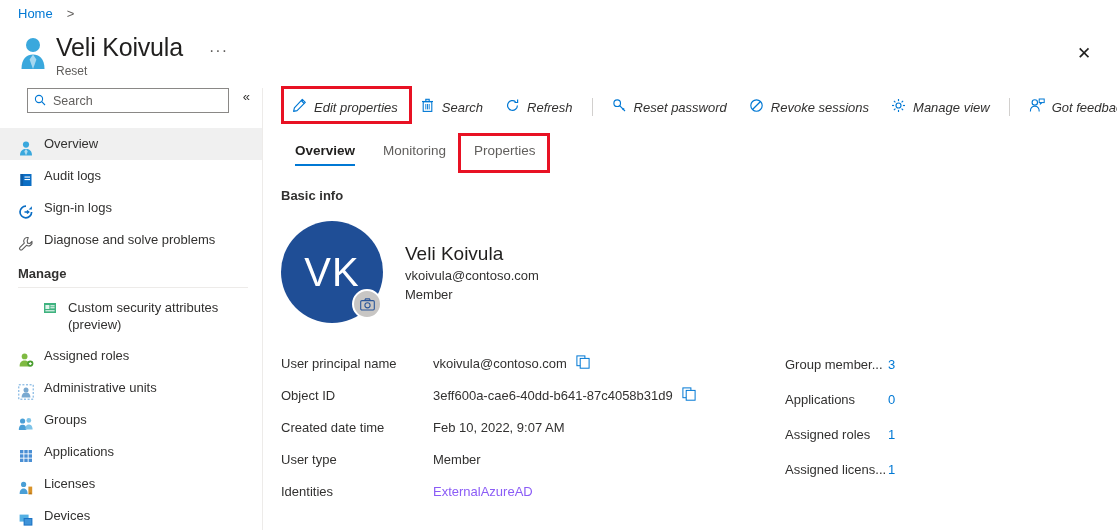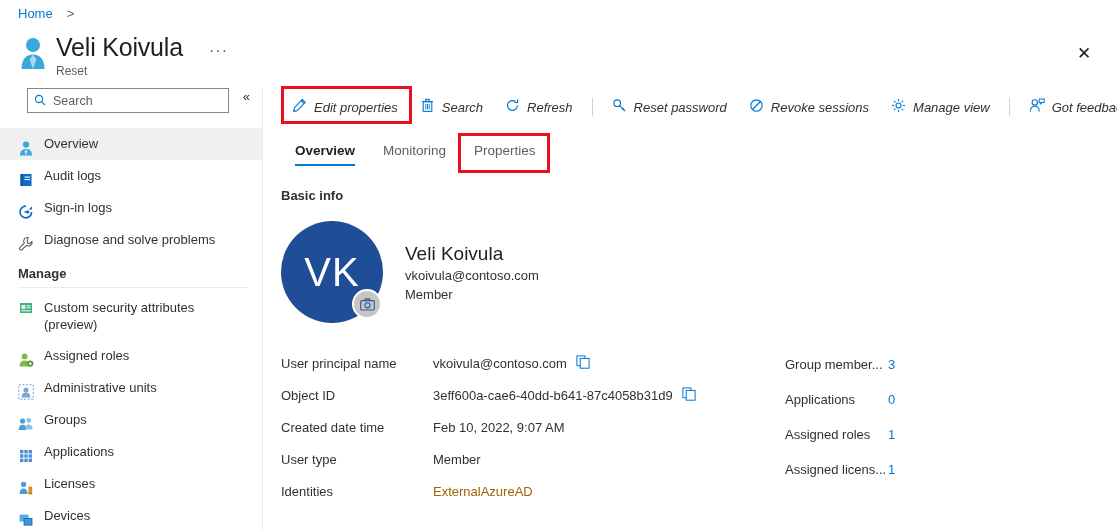--- a/index.html
+++ b/index.html
@@ -129,21 +129,21 @@
     display: flex;
     align-items: flex-start;
     gap: 10px;
     height: 32px;
     padding: 0 10px 0 18px;
     cursor: pointer;
     font-size: 13px;
     color: #323130;
     line-height: 32px;
   }
-  .nav-item.two-line { height: 48px; line-height: 18px; padding-top: 7px; }
+  .nav-item.two-line { height: 48px; line-height: 18px; padding-top: 7px; margin-left: 24px; }
   .nav-item.two-line .nav-icon { margin-top: 1px; }
   .nav-item.selected { background: #f0f0f0; }
   .nav-icon {
     flex: none;
     width: 16px; height: 16px;
     margin-top: 8px;
     display: block;
   }
   .nav-item.two-line .nav-label { line-height: 17px; }
   .nav-label { white-space: pre-line; }
@@ -303,21 +303,21 @@
     white-space: nowrap;
     overflow: hidden;
     text-overflow: ellipsis;
   }
   .info-key.narrow { width: 103px; }
   .info-val {
     color: #323130;
     display: flex; align-items: center; gap: 9px;
     white-space: nowrap;
   }
-  .info-val.link { color: #a16207; cursor: pointer; }
+  .info-val.link { color: #8b5cf6; cursor: pointer; }
   .info-val.count { color: #0078d4; cursor: pointer; }
   .copy-icon { cursor: pointer; flex: none; display: block; }
 
   
   .annot {
     position: absolute;
     border: 3px solid #e81123;
     pointer-events: none;
     z-index: 40;
   }

